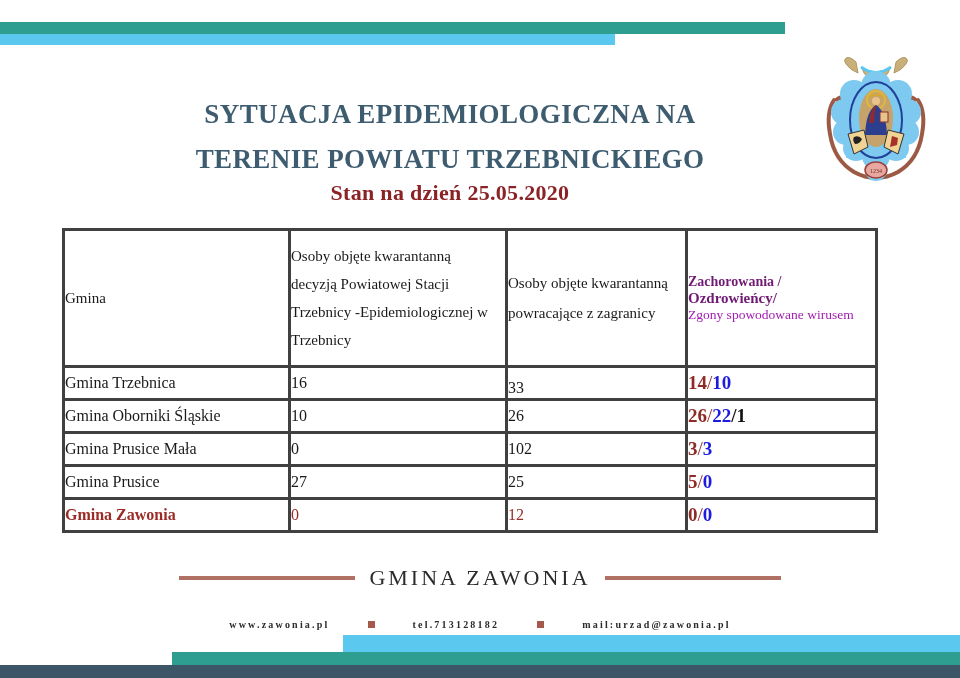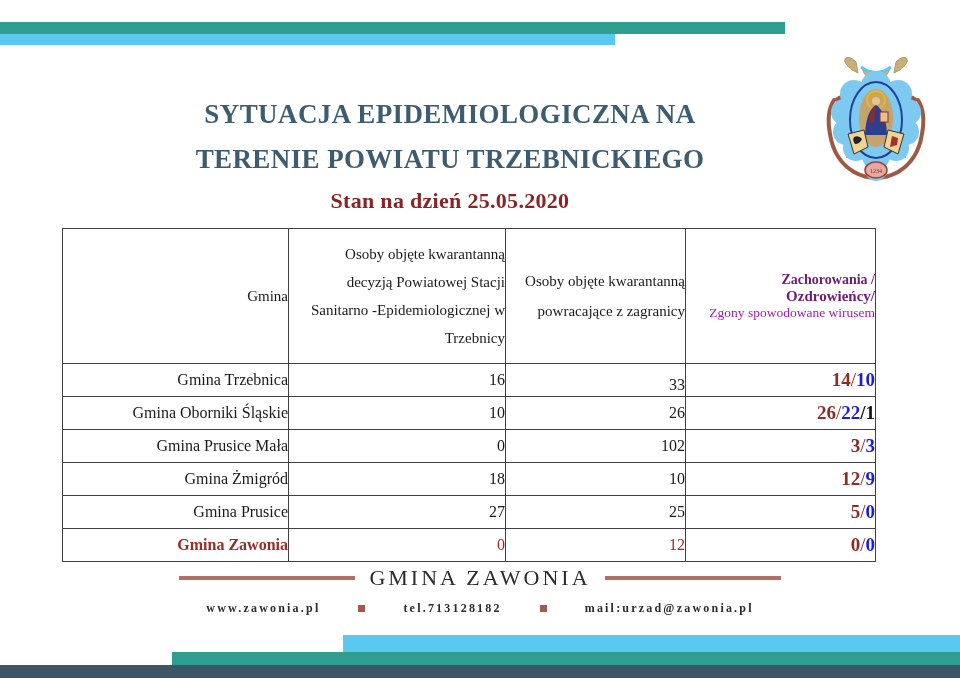--- a/index.html
+++ b/index.html
@@ -28,43 +28,43 @@
   #title-line1,#title-line2{
     color:#3e5c70;
     font-weight:bold;
     font-size:27px;
     letter-spacing:.4px;
     line-height:45px;
     white-space:nowrap;
     text-align:center;
   }
   #subtitle{
-    position:absolute;left:100px;top:188px;width:700px;
+    position:absolute;left:100px;top:180px;width:700px;
     text-align:center;
     color:#8b2326;
     font-weight:bold;
     font-size:22px;
     letter-spacing:.3px;
   }
 
   
   #crest{position:absolute;left:812px;top:42px;width:128px;height:160px;}
 
   
   #epi-table{
     position:absolute;left:62px;top:228px;
     width:813px;
     border-collapse:collapse;
     table-layout:fixed;
   }
   #epi-table td,#epi-table th{
-    border:1px solid #404040;
+    border:3px solid #404040;
     padding:0;
     vertical-align:middle;
-    text-align:right;
+    text-align:left;
   }
   .col-gmina{width:226px;}
   .col-kw{width:217px;}
   .col-zagr{width:180px;}
   .col-zach{width:190px;}
 
   thead th{height:134px;font-weight:normal;}
   .hdr-gmina{font-size:15px;color:#1a1a1a;}
   .hdr-multi{
     font-size:15px;color:#1a1a1a;line-height:28px;
@@ -100,22 +100,22 @@
   
   #footer{position:absolute;left:0;top:565px;width:960px;text-align:center;}
   #footer-brand-row{
     display:flex;align-items:center;justify-content:center;gap:14px;
   }
   .foot-rule{height:4px;background:#b07063;width:176px;}
   #footer-brand{
     font-size:22px;letter-spacing:3px;color:#2b2b2b;white-space:nowrap;
   }
   #footer-contact{
-    margin-top:10px;
-    font-size:12px;letter-spacing:2.2px;color:#2b2b2b;font-weight:bold;
+    margin-top:28px;
+    font-size:10px;letter-spacing:2.2px;color:#2b2b2b;font-weight:bold;
     display:flex;align-items:center;justify-content:center;gap:38px;
   }
   .foot-sq{width:7px;height:7px;background:#a5594c;display:inline-block;}
 </style>
 </head>
 <body>
 
 <div class="bar" id="bar-top-teal"></div>
 <div class="bar" id="bar-top-blue"></div>
 
@@ -184,21 +184,21 @@
       <col class="col-kw">
       <col class="col-zagr">
       <col class="col-zach">
   </colgroup>
   <thead>
     <tr>
       <th class="hdr-gmina">Gmina</th>
       <th class="hdr-multi">
         <div>Osoby objęte  kwarantanną</div>
         <div>decyzją Powiatowej Stacji</div>
-        <div>Sanitarno -Epidemiologicznej w</div>
+        <div>Trzebnicy -Epidemiologicznej w</div>
         <div>Trzebnicy</div>
       </th>
       <th class="hdr-multi2">
         <div>Osoby objęte kwarantanną</div>
         <div>powracające z zagranicy</div>
       </th>
       <th class="hdr-zach">
         <span class="hz1">Zachorowania /</span>
         <span class="hz2">Ozdrowieńcy/</span>
         <span class="hz3">Zgony spowodowane wirusem</span>
@@ -217,26 +217,20 @@
         <td class="cell-num">10</td>
         <td class="cell-num">26</td>
         <td><span class="z-wrap"><span class="z-a">26</span><span class="z-sep">/</span><span class="z-b">22</span><span class="z-c">/</span><span class="z-c">1</span></span></td>
       </tr>
       <tr>
         <td class="cell-name">Gmina Prusice Mała</td>
         <td class="cell-num">0</td>
         <td class="cell-num">102</td>
         <td><span class="z-wrap"><span class="z-a">3</span><span class="z-sep">/</span><span class="z-b">3</span></span></td>
       </tr>
-      <tr>
-        <td class="cell-name">Gmina Żmigród</td>
-        <td class="cell-num">18</td>
-        <td class="cell-num">10</td>
-        <td><span class="z-wrap"><span class="z-a">12</span><span class="z-sep">/</span><span class="z-b">9</span></span></td>
-      </tr>
       <tr class="row-above-accent">
         <td class="cell-name">Gmina Prusice</td>
         <td class="cell-num">27</td>
         <td class="cell-num">25</td>
         <td><span class="z-wrap"><span class="z-a">5</span><span class="z-sep">/</span><span class="z-b">0</span></span></td>
       </tr>
       <tr class="row-accent">
         <td class="cell-name">Gmina Zawonia</td>
         <td class="cell-num">0</td>
         <td class="cell-num">12</td>

